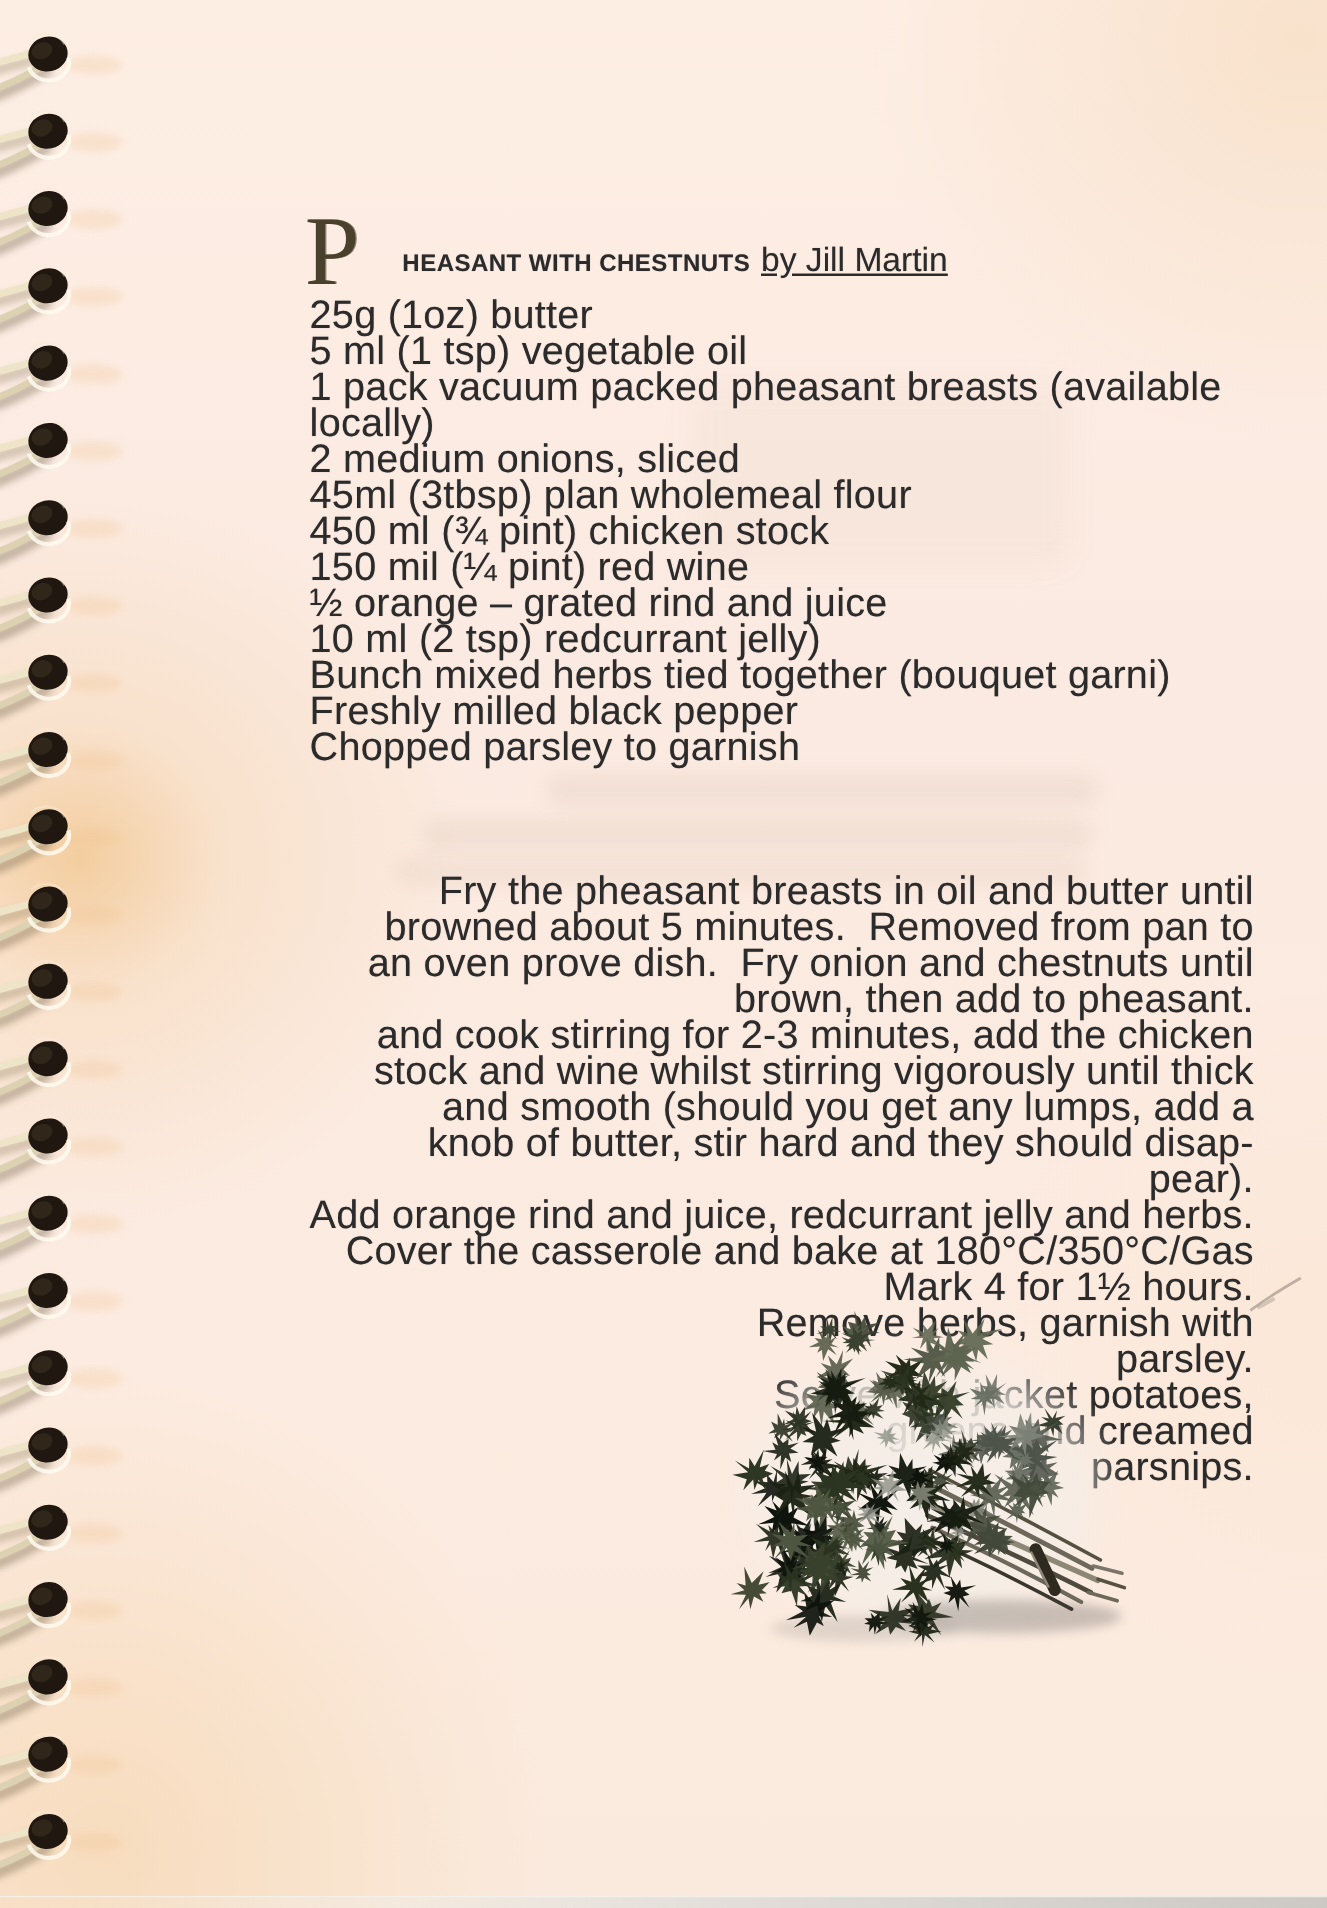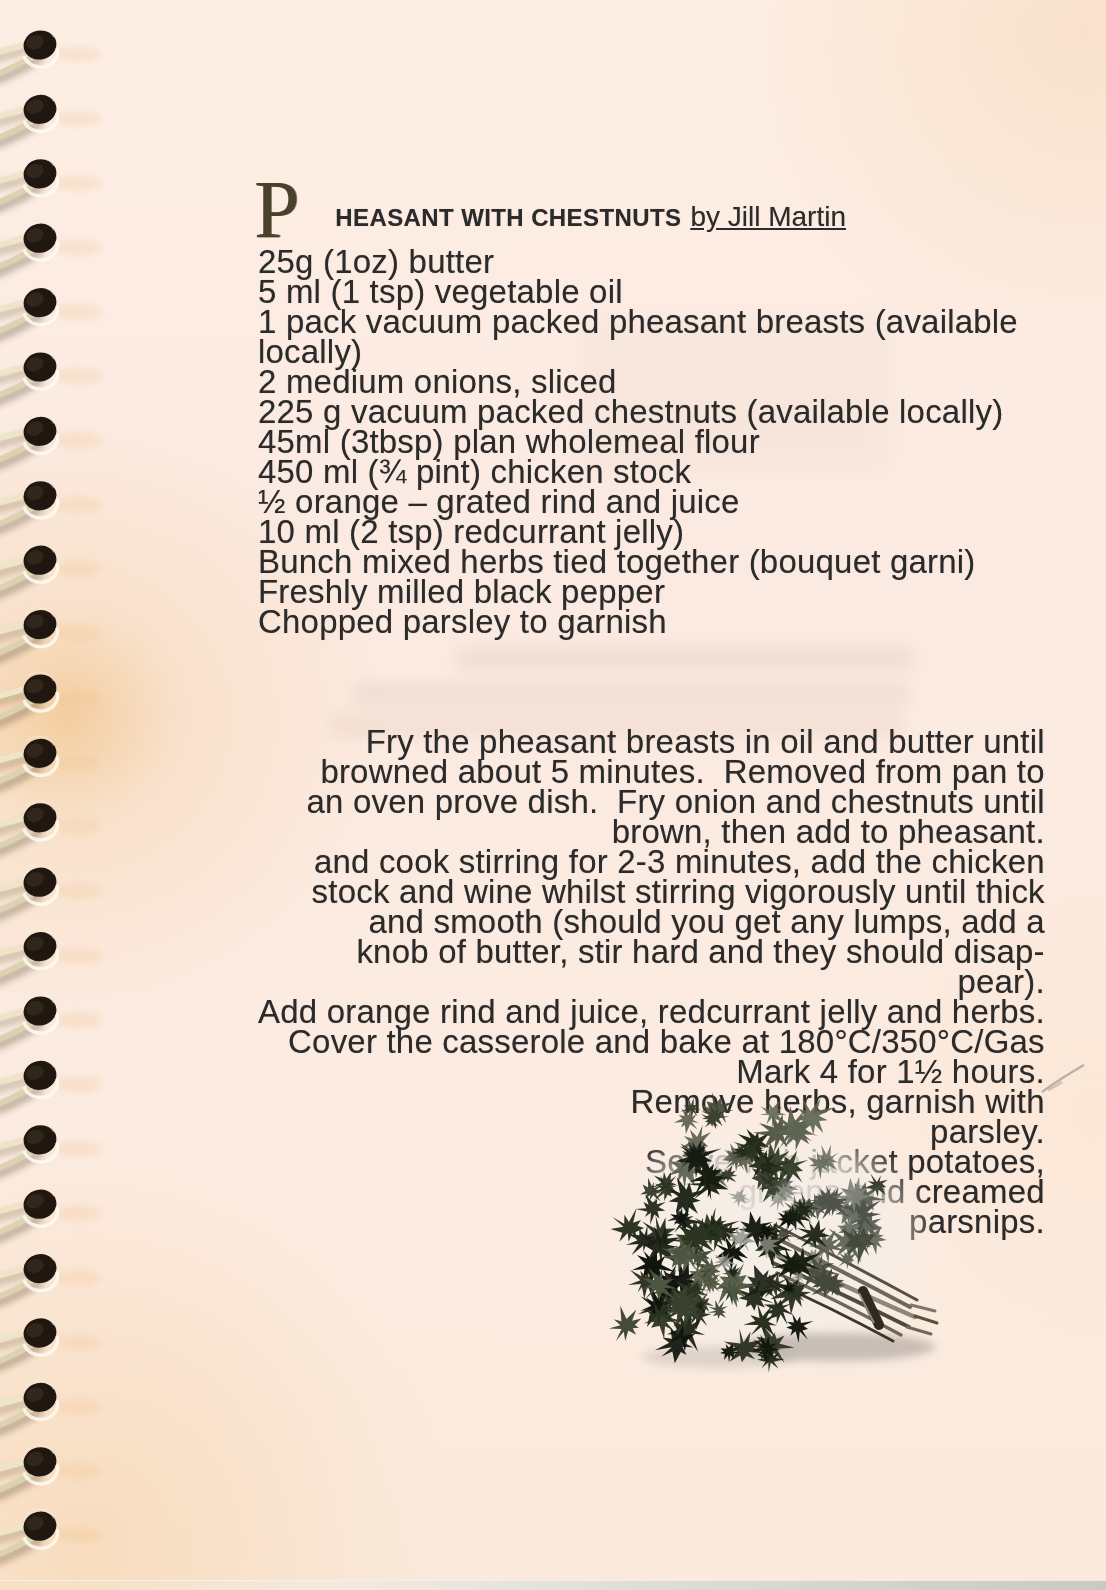--- a/index.html
+++ b/index.html
@@ -11,21 +11,21 @@
       radial-gradient(60% 45% at 8% 97%, rgba(246,213,173,.65) 0%, rgba(251,233,222,0) 55%),
       radial-gradient(40% 30% at 99% 70%, rgba(250,228,206,.5) 0%, rgba(251,233,222,0) 60%),
       linear-gradient(180deg,#fdeee4 0%,#fbeae1 35%,#fcebe0 75%,#faeadd 100%);
   }
   .content-text{position:absolute;color:#2b2b2b;
     text-shadow:0 0 .8px rgba(50,45,42,.4);}
   .title-row{left:254px;top:180px;display:flex;align-items:flex-start;}
   .dropcap{font-family:"Liberation Serif","DejaVu Serif",serif;
     font-size:82px;line-height:.72em;color:#4a412c;margin-right:9px;
     text-shadow:1px 0 0 rgba(74,65,44,.6);}
-  .t-main{font-size:24px;font-weight:bold;letter-spacing:.4px;}
+  .t-main{font-size:20px;font-weight:bold;letter-spacing:.4px;}
   .t-by{font-size:28px;font-weight:400;margin-left:9px;text-decoration:underline;}
   .title-text{padding-top:3px;white-space:pre;}
   .ingredients{left:258px;top:247px;}
   .method{left:258px;top:727px;text-align:right;}
   .line{font-size:33px;line-height:30px;height:30px;white-space:pre;letter-spacing:.2px;}
   .indent1{padding-left:46px;}
   .binding-svg{position:absolute;left:0;top:0;}
   .parsley-backdrop{position:absolute;left:585px;top:1085px;width:380px;height:330px;
     background:radial-gradient(55% 50% at 48% 48%, rgba(244,238,232,.95) 0%, rgba(245,238,231,.8) 55%, rgba(246,238,230,0) 82%);}
   .parsley-svg{position:absolute;left:0;top:0;}
@@ -280,23 +280,23 @@
       <span class="t-main">HEASANT WITH CHESTNUTS</span><span class="t-by">by Jill Martin</span>
     </div>
   </div>
 
   <div class="content-text ingredients" id="ingredients">
       <div class="line">25g (1oz) butter</div>
       <div class="line">5 ml (1 tsp) vegetable oil</div>
       <div class="line">1 pack vacuum packed pheasant breasts (available</div>
       <div class="line">locally)</div>
       <div class="line">2 medium onions, sliced</div>
-      <div class="line">225 g vacuum packed chestnuts (available locally)</div>
       <div class="line">45ml (3tbsp) plan wholemeal flour</div>
       <div class="line">450 ml (¾ pint) chicken stock</div>
+      <div class="line">150 mil (¼ pint) red wine</div>
       <div class="line">½ orange – grated rind and juice</div>
       <div class="line">10 ml (2 tsp) redcurrant jelly)</div>
       <div class="line">Bunch mixed herbs tied together (bouquet garni)</div>
       <div class="line">Freshly milled black pepper</div>
       <div class="line">Chopped parsley to garnish</div>
     </div>
 
   <div class="content-text method" id="method">
       <div class="line">Fry the pheasant breasts in oil and butter until</div>
       <div class="line indent1">browned about 5 minutes.  Removed from pan to</div>

